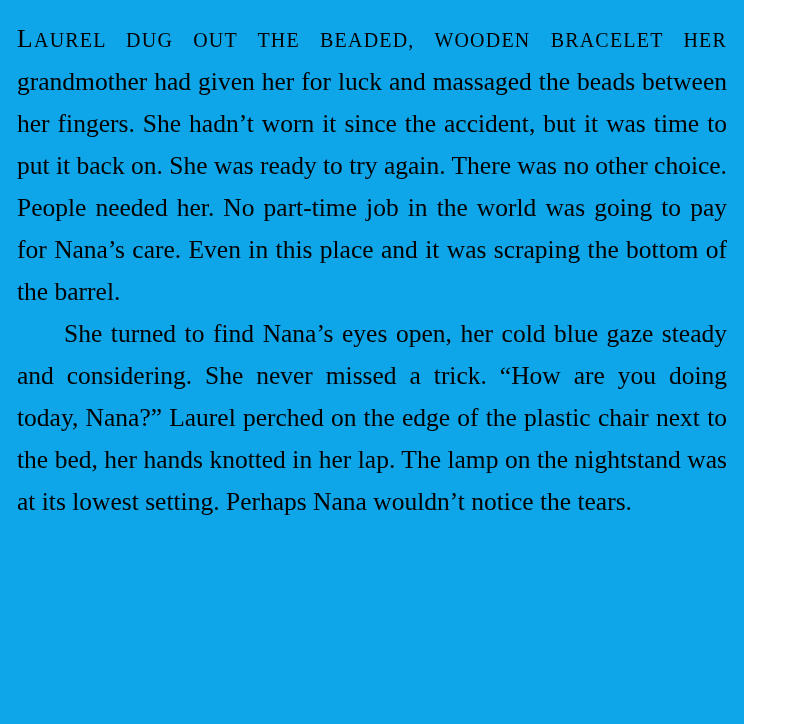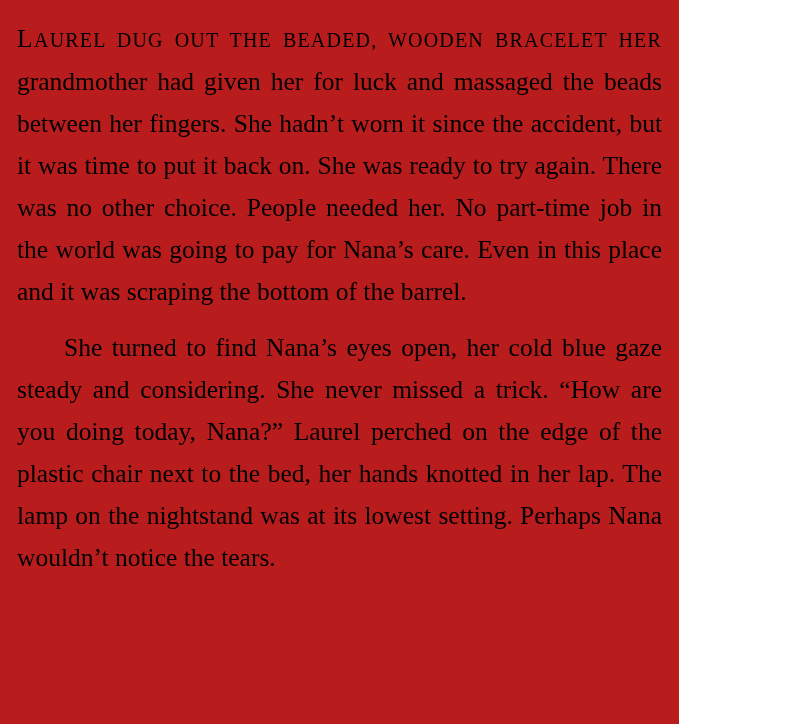--- a/index.html
+++ b/index.html
@@ -10,36 +10,35 @@
   body {
     width: 792px;
     height: 724px;
     overflow: hidden;
     font-family: "Liberation Serif", serif;
     color: #000000;
   }
 
   .page {
     box-sizing: border-box;
-    width: 679px;
+    width: 744px;
     height: 724px;
     padding: 18px 17px 6px 17px;
-    background: #b91c1c;
+    background: #0ea5e9;
   }
 
   .para {
     font-size: 25.5px;
     line-height: 42px;
     text-align: justify;
     text-justify: inter-word;
     margin: 0;
     hyphens: none;
   }
   .para + .para {
-    margin-top: 14px;
   }
   .para.indent {
     text-indent: 47px;
   }
 
   
   .smallcaps {
     font-variant: normal;
     letter-spacing: 0.055em;
   }

